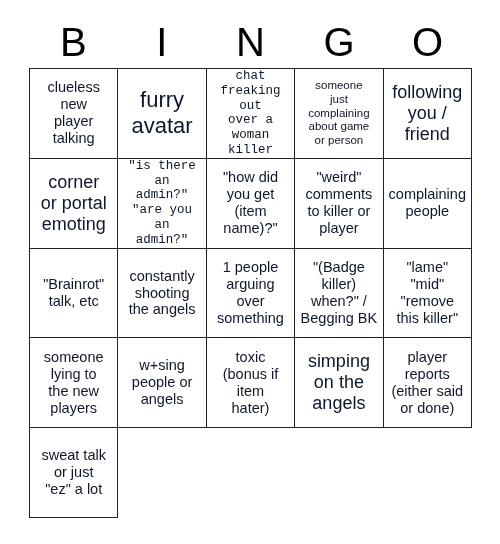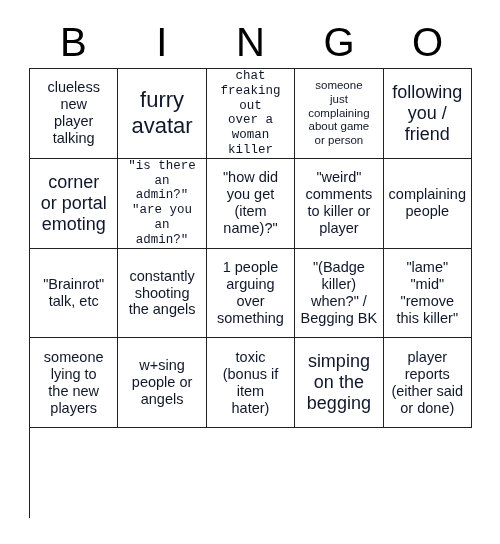--- a/index.html
+++ b/index.html
@@ -189,23 +189,28 @@
 
     <div class="cell fs-md">
         <span class="cell-text">toxic
 (bonus if
 item
 hater)</span>
       </div>
     <div class="cell fs-lg">
         <span class="cell-text">simping
 on the
-begging</span>
+angels</span>
       </div>
     <div class="cell fs-md">
         <span class="cell-text">player
 reports
 (either said
 or done)</span>
       </div>
+    <div class="cell fs-md">
+        <span class="cell-text">sweat talk
+or just
+"ez" a lot</span>
+      </div>
 
   </div>
 </div>
 
 </body></html>

